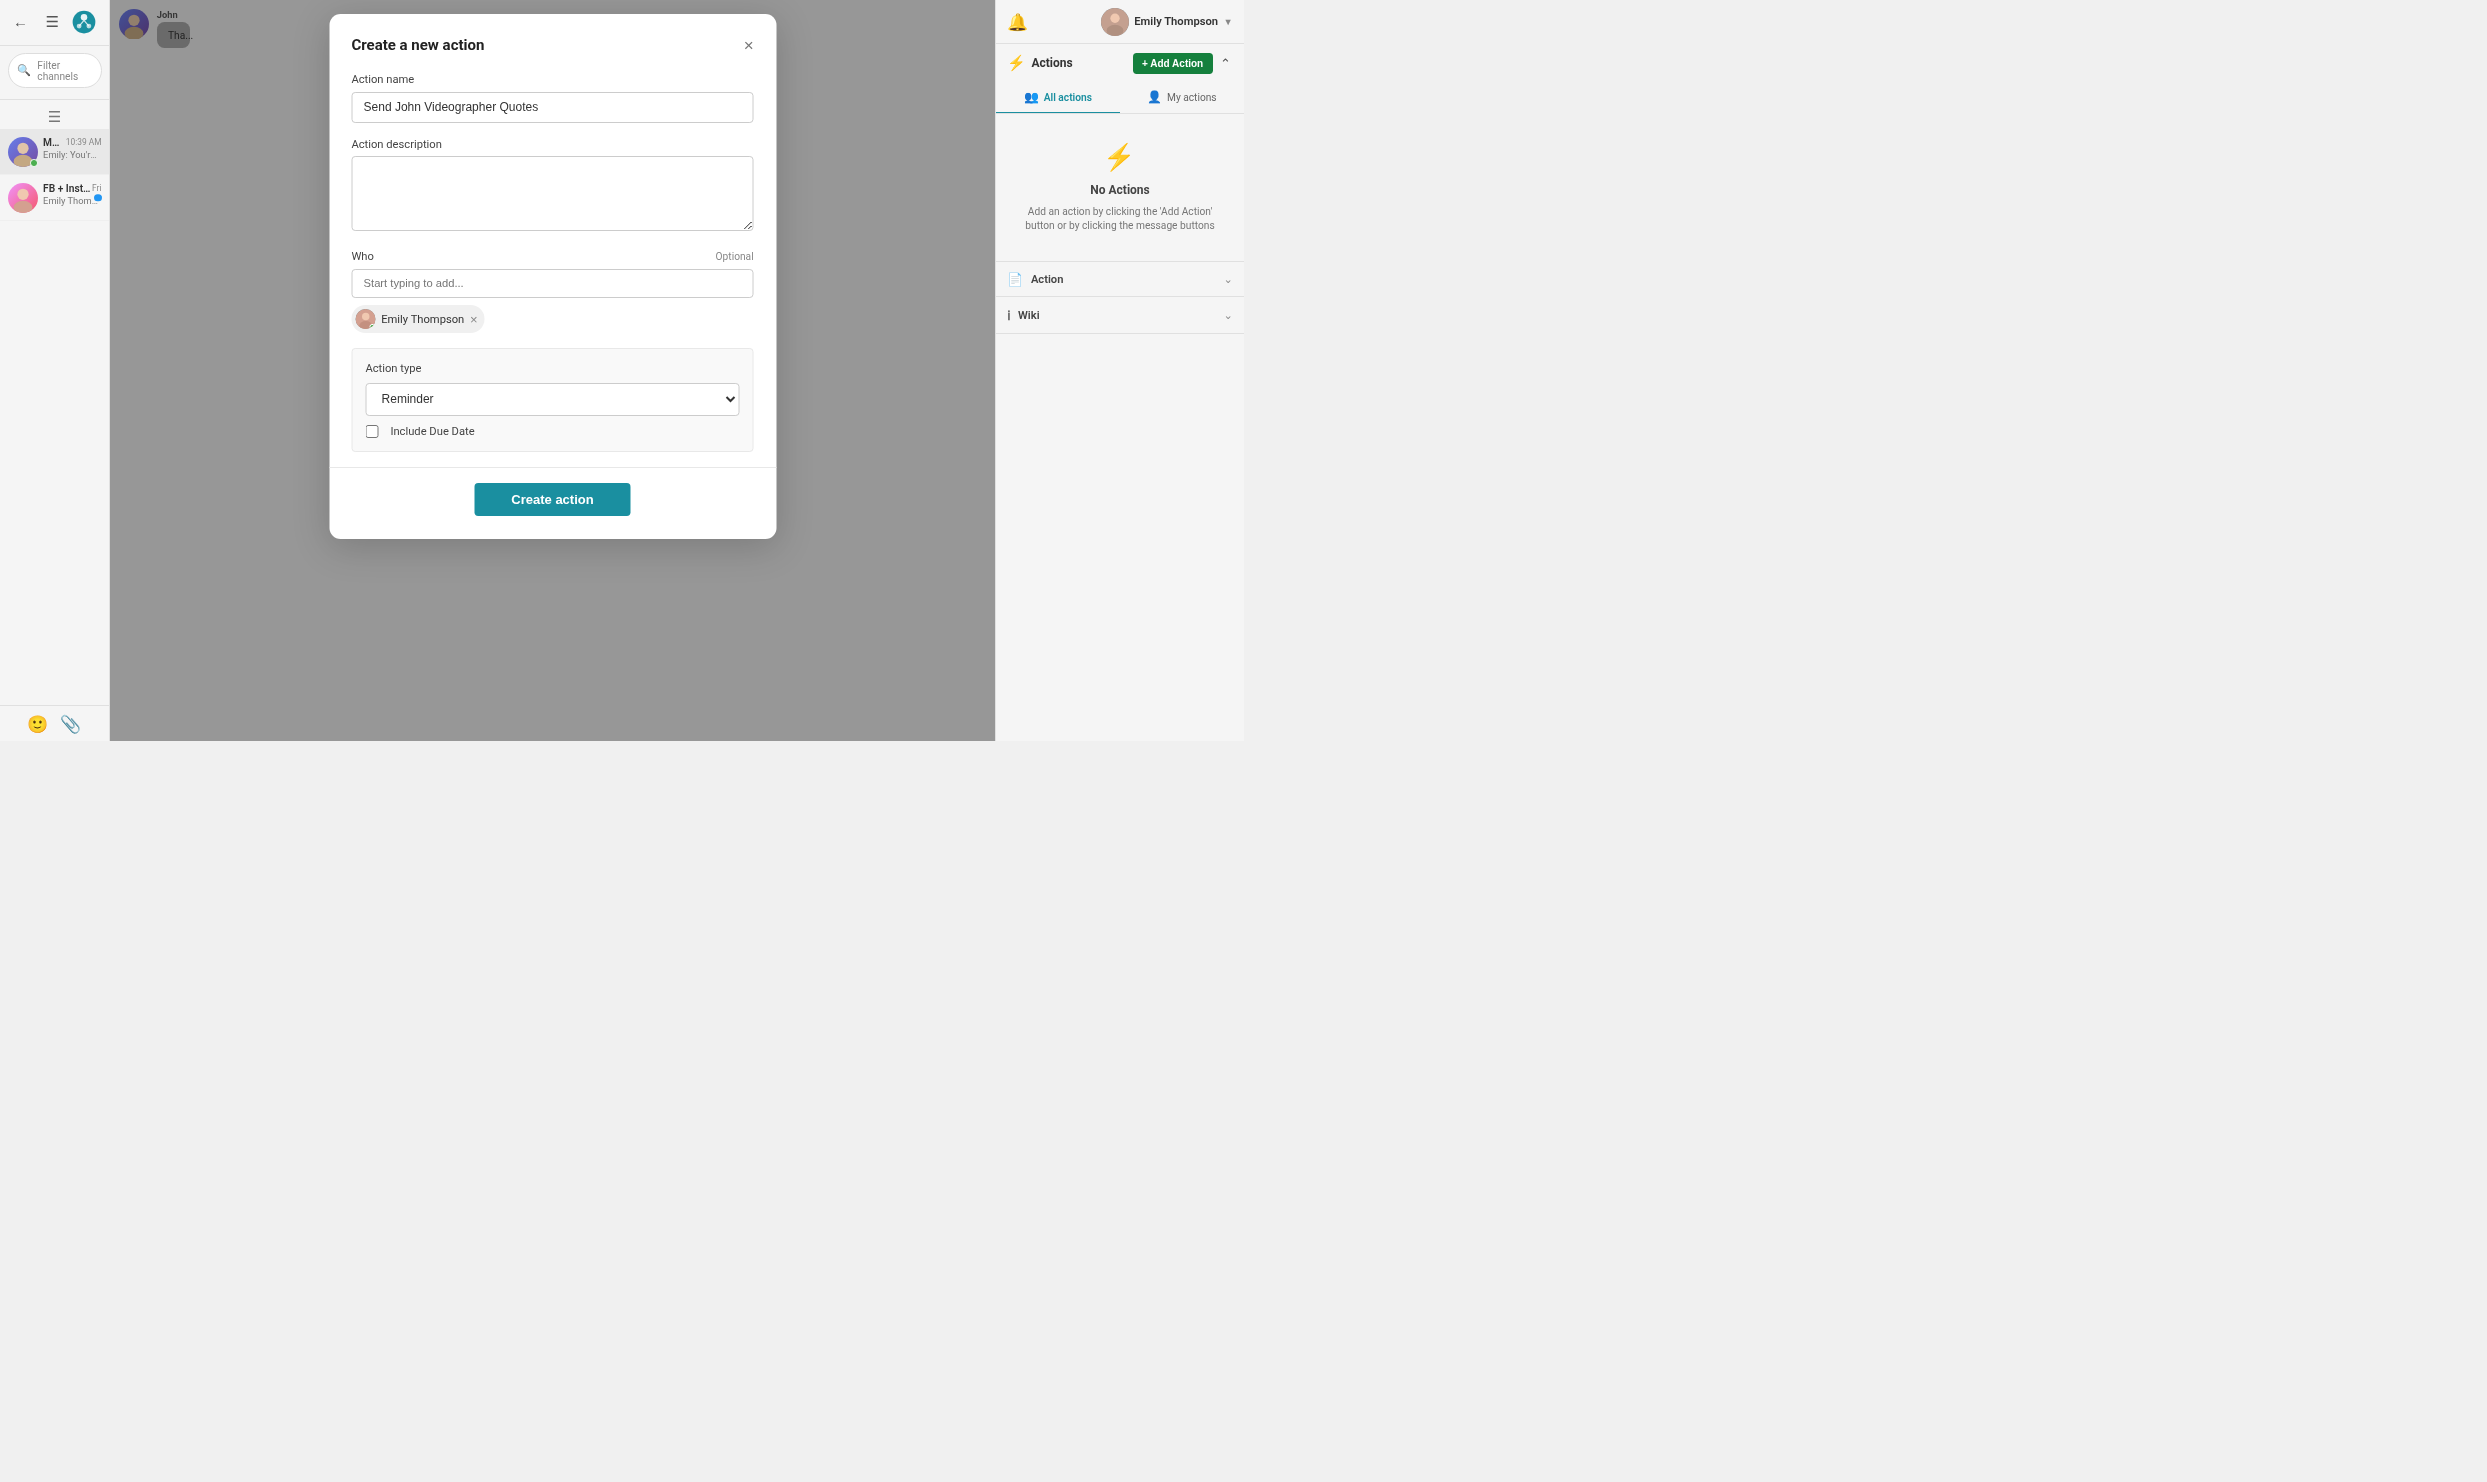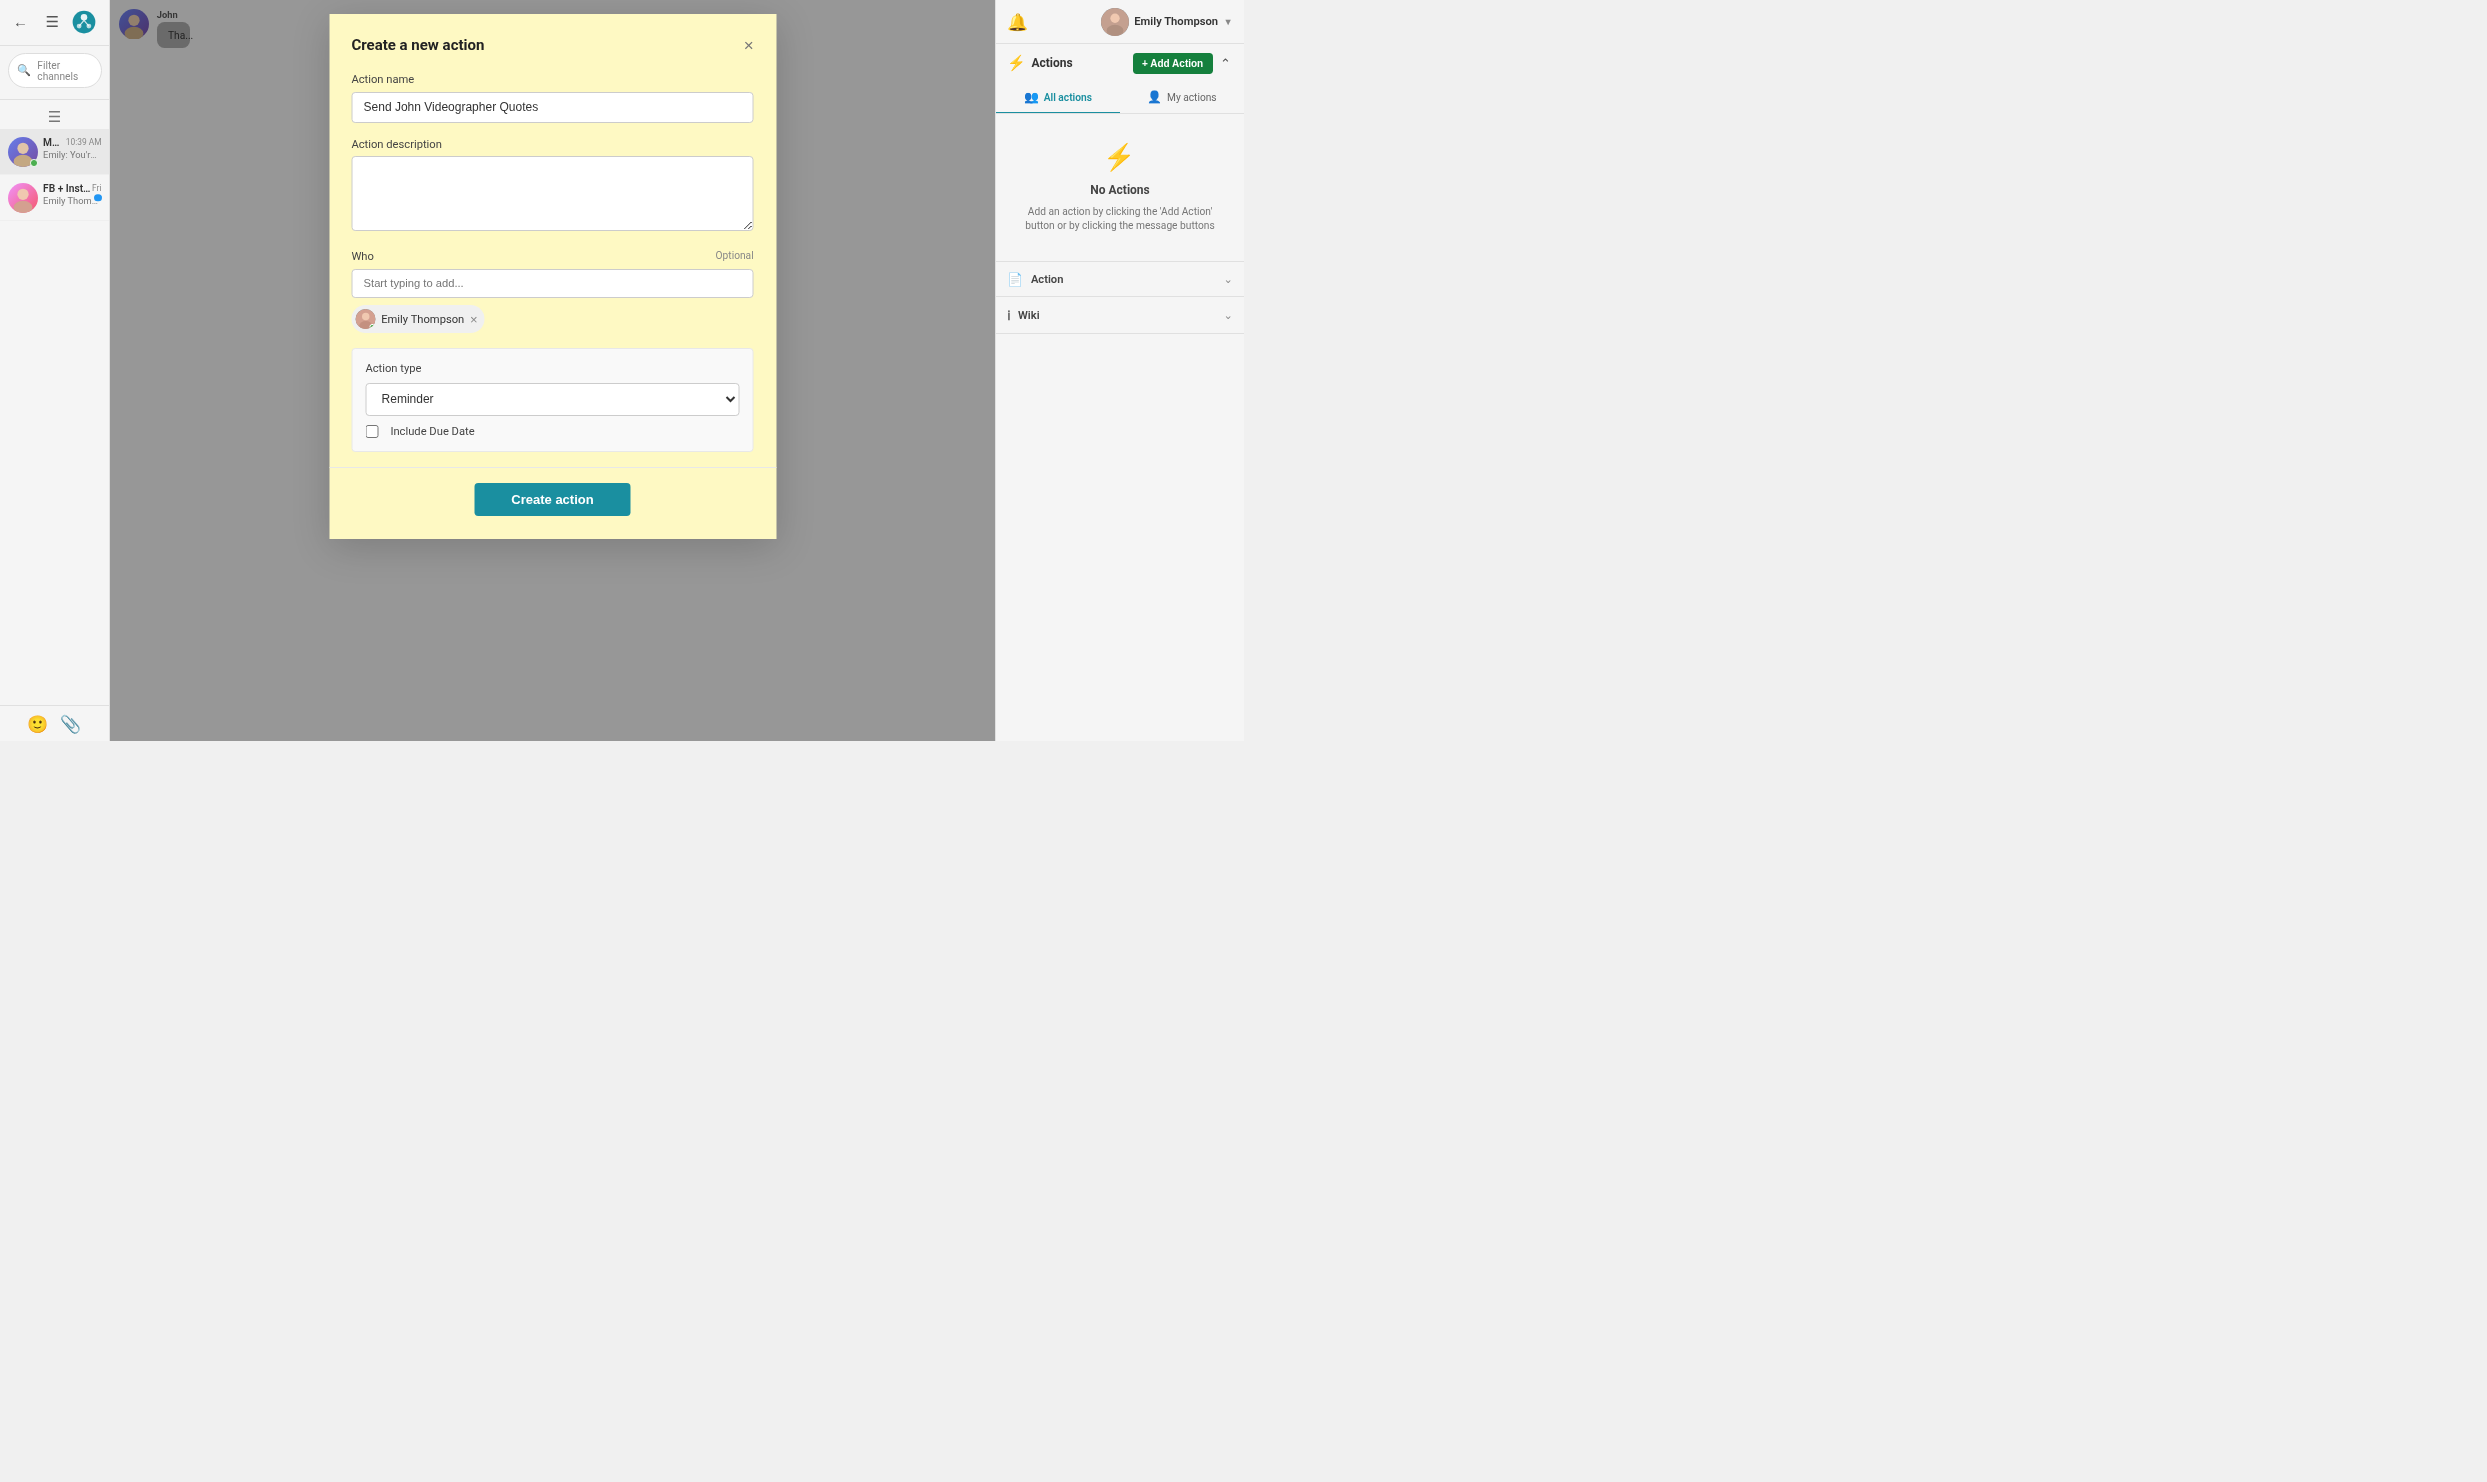--- a/index.html
+++ b/index.html
@@ -392,22 +392,22 @@
       z-index: 100;
     }
 
     
     .modal {
       position: absolute;
       top: 14px;
       left: 50%;
       transform: translateX(-50%);
       width: 447px;
-      background: #fef9c3;
-      border-radius: 0;
+      background: #ffffff;
+      border-radius: 11px;
       box-shadow: 0 7.5px 37px rgba(0,0,0,0.18);
       z-index: 200;
       padding: 22.4px;
     }
 
     .modal-header {
       display: flex;
       align-items: center;
       justify-content: space-between;
       margin-bottom: 18.6px;
@@ -435,21 +435,21 @@
     .form-label {
       font-size: 11.2px;
       color: #444;
       margin-bottom: 5.6px;
       display: block;
     }
 
     .form-label-row {
       display: flex;
       justify-content: space-between;
-      align-items: flex-start;
+      align-items: center;
       margin-bottom: 5.6px;
     }
 
     .form-label-optional {
       font-size: 10.2px;
       color: #888;
     }
 
     .form-input {
       width: 100%;

